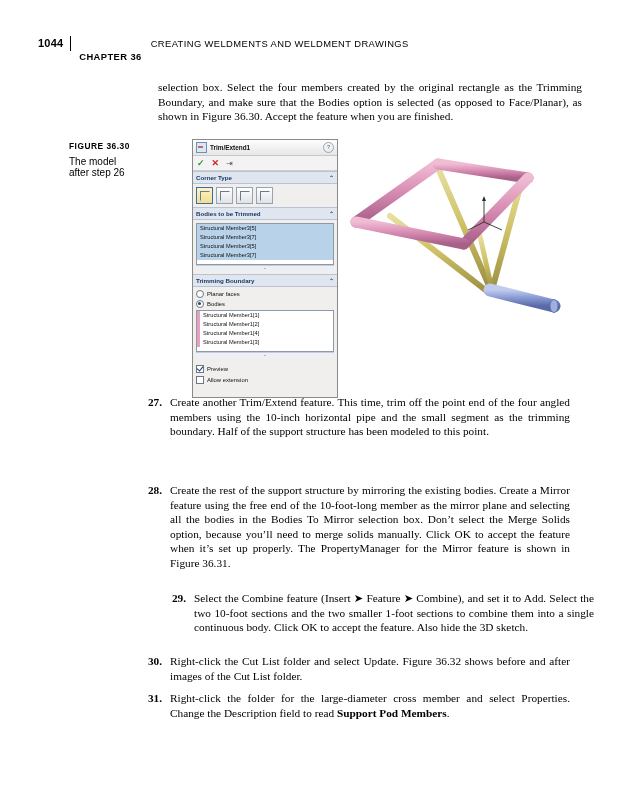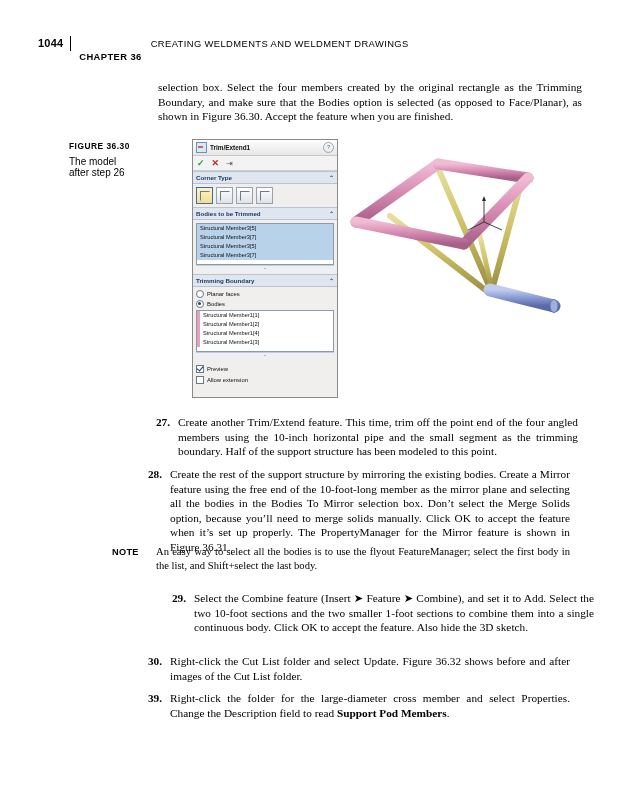--- a/index.html
+++ b/index.html
@@ -504,43 +504,39 @@
 
       <g stroke="#2b2b2b" stroke-width="0.9" fill="none">
         <line x1="142" y1="82" x2="142" y2="58"></line>
         <line x1="142" y1="82" x2="160" y2="90"></line>
         <line x1="142" y1="82" x2="126" y2="90"></line>
         <polygon points="142,56 140,61 144,61" fill="#2b2b2b" stroke="none"></polygon>
       </g>
     </svg>
   </div>
 
-  <div class="step" style="top:415px;margin-left:8px;">
+  <div class="step" style="top:395px;">
     <div class="num">27.</div>
     <div class="txt">Create another Trim/Extend feature. This time, trim off the point end of the four angled members using the 10-inch horizontal pipe and the small segment as the trimming boundary. Half of the support structure has been modeled to this point.</div>
   </div>
 
-  <div class="step" style="top:467px;justify-content:center;">
+  <div class="step" style="top:483px;justify-content:center;">
     <div class="num">28.</div>
     <div class="txt">Create the rest of the support structure by mirroring the existing bodies. Create a Mirror feature using the free end of the 10-foot-long member as the mirror plane and selecting all the bodies in the Bodies To Mirror selection box. Don’t select the Merge Solids option, because you’ll need to merge solids manually. Click OK to accept the feature when it’s set up properly. The PropertyManager for the Mirror feature is shown in Figure 36.31.</div>
   </div>
 
-  <div class="note" style="top:545px;">
-    <div class="lbl">NOTE</div>
-    <div class="txt">An easy way to select all the bodies is to use the flyout FeatureManager; select the first body in the list, and Shift+select the last body.</div>
-  </div>
 
   <div class="step" style="top:591px;margin-left:24px;">
     <div class="num">29.</div>
     <div class="txt">Select the Combine feature (Insert ➤ Feature ➤ Combine), and set it to Add. Select the two 10-foot sections and the two smaller 1-foot sections to combine them into a single continuous body. Click OK to accept the feature. Also hide the 3D sketch.</div>
   </div>
 
   <div class="step" style="top:654px;">
     <div class="num">30.</div>
     <div class="txt">Right-click the Cut List folder and select Update. Figure 36.32 shows before and after images of the Cut List folder.</div>
   </div>
 
   <div class="step" style="top:691px;">
-    <div class="num">39.</div>
+    <div class="num">31.</div>
     <div class="txt"><span>Right-click the folder for the large-diameter cross member and select Properties. Change the Description field to read </span><b class="bold">Support Pod Members</b><span>.</span></div>
   </div>
 
 </div>
 
 </body></html>

